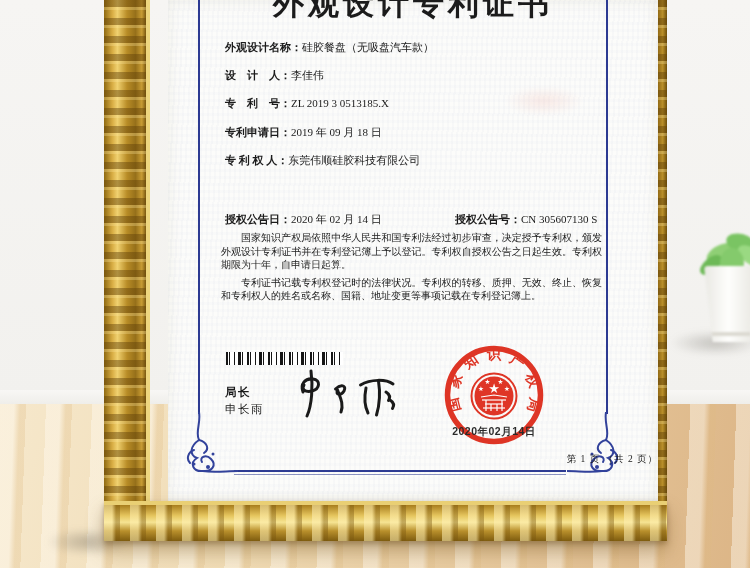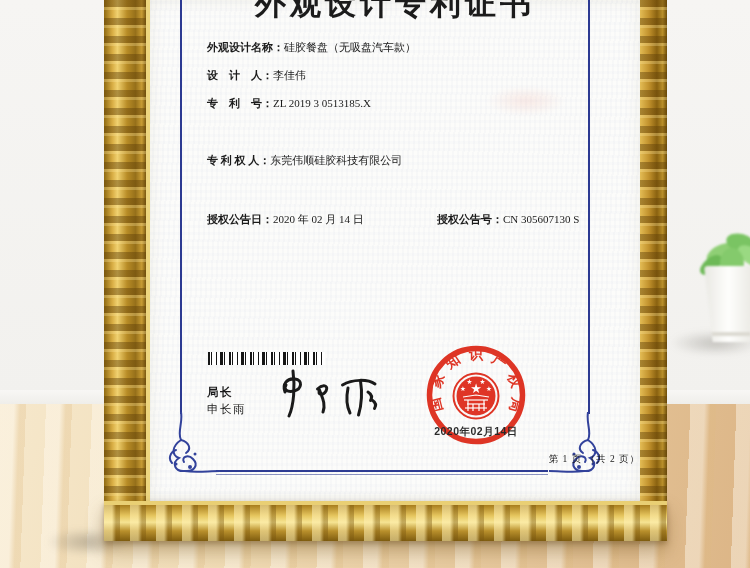--- a/index.html
+++ b/index.html
@@ -46,21 +46,21 @@
   .frame-right{left:627px;top:0;width:40px;height:541px;border-left:4px solid #caa53a;
     background:
       repeating-linear-gradient(180deg, rgba(96,64,8,.45) 0 7px, rgba(255,233,160,.30) 7px 10px, rgba(140,100,20,0) 10px 18px),
       linear-gradient(90deg,#a87f1e,#e3bc55 25%,#c1912c 50%,#8a6210 72%,#b98f2a 88%,#6e4e0a);}
   .frame-bottom{left:104px;top:501px;width:563px;height:40px;border-top:4px solid #e9cf74;
     background:
       repeating-linear-gradient(90deg, rgba(255,240,180,.55) 0 8px, rgba(120,85,15,.40) 12px 16px, rgba(120,85,15,0) 16px 26px),
       linear-gradient(180deg,#a87d1d,#e6c65f 30%,#f6e492 48%,#b9902c 72%,#7e5c0f);
     box-shadow:0 10px 18px rgba(120,88,36,.42), 0 3px 5px rgba(90,60,20,.35);}
   
-  .paper{left:150px;top:0;width:490px;height:501px;color:#1b1b1b;
+  .paper{left:168px;top:0;width:490px;height:501px;color:#1b1b1b;
     background:
       repeating-linear-gradient(93deg, rgba(205,210,225,.10) 0 2px, rgba(255,255,255,0) 2px 5px),
       repeating-linear-gradient(0deg, rgba(212,218,234,.09) 0 3px, rgba(255,255,255,0) 3px 7px),
       #fcfcfa;
     box-shadow:inset 0 0 16px rgba(120,110,60,.10);}
   .smudge{left:336px;top:86px;width:80px;height:30px;
     background:radial-gradient(ellipse, rgba(238,170,158,.22), rgba(238,170,158,0) 70%);filter:blur(2px);}
   .b-line{background:#2c3a92;}
   .b-left{left:30px;top:0;width:2px;height:414px;}
   .b-right{left:438px;top:0;width:2px;height:414px;}
@@ -151,28 +151,35 @@
 
   <div class="abs row" style="top:40px">
     <span class="flabel">外观设计名称：</span><span class="fvalue">硅胶餐盘（无吸盘汽车款）</span>
   </div>
   <div class="abs row" style="top:68px">
     <span class="flabel">设　计　人：</span><span class="fvalue">李佳伟</span>
   </div>
   <div class="abs row" style="top:96px">
     <span class="flabel">专　利　号：</span><span class="fvalue">ZL 2019 3 0513185.X</span>
   </div>
+  <div class="abs row" style="top:125px">
+    <span class="flabel">专利申请日：</span><span class="fvalue">2019 年 09 月 18 日</span>
+  </div>
   <div class="abs row" style="top:153px">
     <span class="flabel">专 利 权 人：</span><span class="fvalue">东莞伟顺硅胶科技有限公司</span>
   </div>
   <div class="abs row" style="top:212px">
     <span class="flabel">授权公告日：</span><span class="fvalue">2020 年 02 月 14 日</span>
     <span class="pair2"><span class="flabel">授权公告号：</span><span class="fvalue">CN 305607130 S</span></span>
   </div>
 
+  <div class="abs paras">
+    <p>国家知识产权局依照中华人民共和国专利法经过初步审查，决定授予专利权，颁发外观设计专利证书并在专利登记簿上予以登记。专利权自授权公告之日起生效。专利权期限为十年，自申请日起算。</p>
+    <p>专利证书记载专利权登记时的法律状况。专利权的转移、质押、无效、终止、恢复和专利权人的姓名或名称、国籍、地址变更等事项记载在专利登记簿上。</p>
+  </div>
 
   <div class="abs barcode"></div>
 
   <div class="abs signer-title">局长</div>
   <div class="abs signer-name">申长雨</div>
 
   <svg class="abs signature" viewBox="0 0 230 110">
     <g fill="none" stroke="#1a1a1a" stroke-width="6" stroke-linecap="round" stroke-linejoin="round">
       <path d="M30,52 C24,36 34,24 50,26 C66,28 64,46 48,50 C34,53 26,46 32,38"></path>
       <path d="M46,10 C50,40 48,78 38,100"></path>

